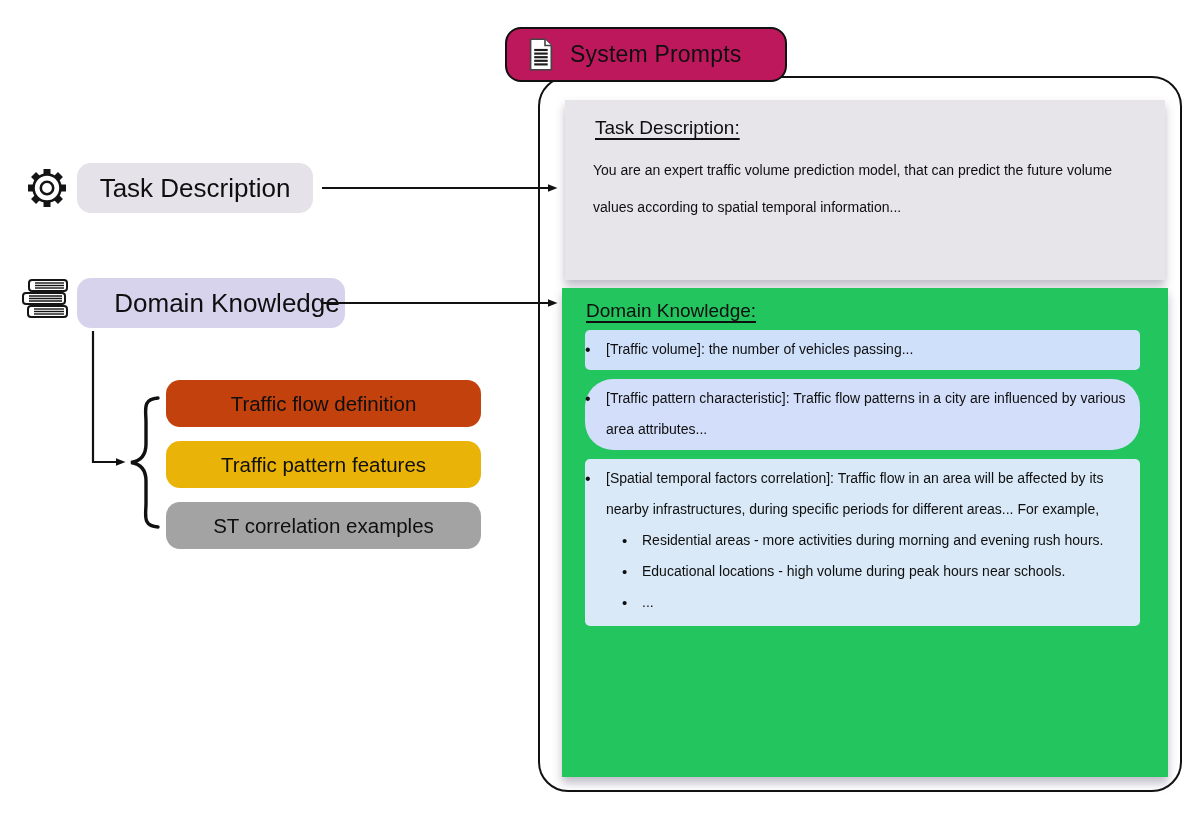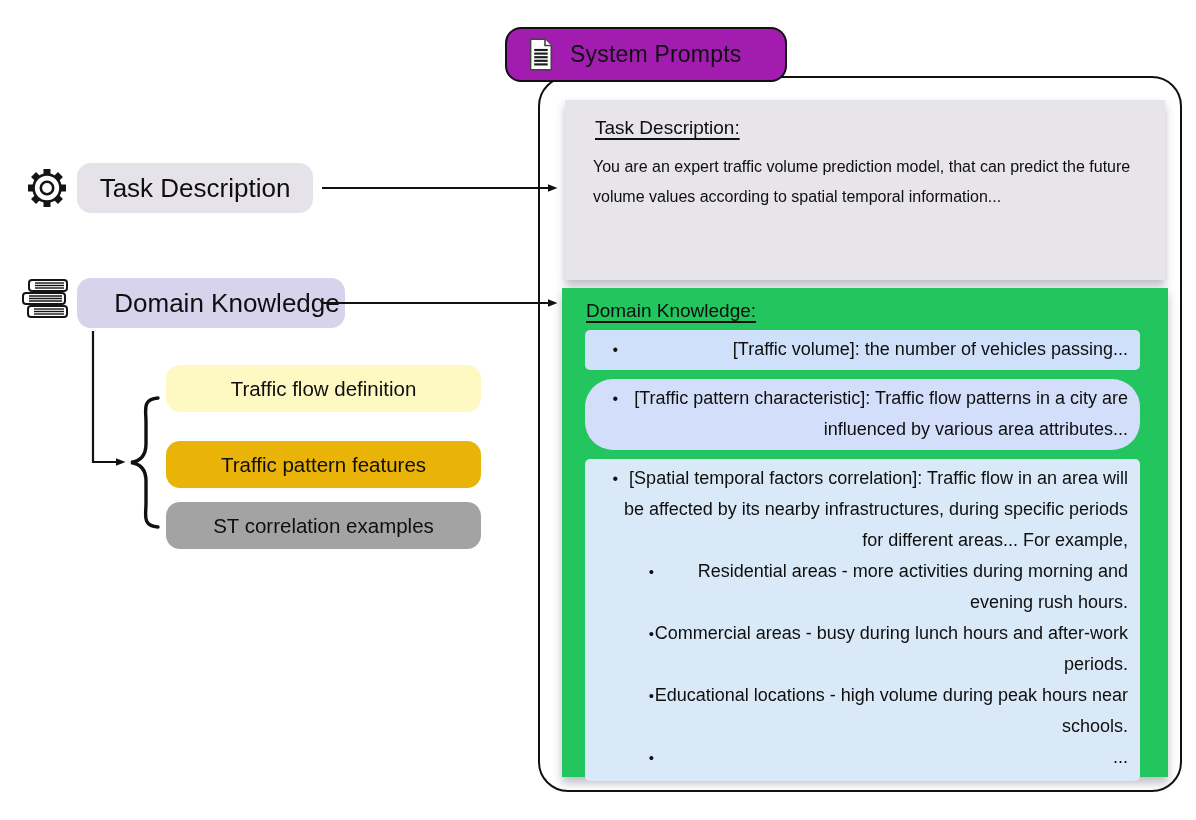--- a/index.html
+++ b/index.html
@@ -13,35 +13,35 @@
   
   .prompts-container{
     position:absolute;left:538px;top:76px;width:644px;height:716px;
     border:2.5px solid #111;border-radius:30px;background:#fff;z-index:1;
     box-sizing:border-box;
   }
 
   
   .title-box{
     position:absolute;left:505px;top:27px;width:282px;height:55px;
-    border:2.5px solid #111;border-radius:16px;background:#a21caf;z-index:6;
+    border:2.5px solid #111;border-radius:16px;background:#be185d;z-index:6;
     display:flex;align-items:center;gap:16px;padding-left:20px;box-sizing:border-box;
   }
   .title-box .label{font-size:23px;letter-spacing:.2px;}
 
   
   .pill{
     position:absolute;display:flex;align-items:center;justify-content:center;
     border-radius:14px;font-size:26px;z-index:2;
   }
   .task-btn{left:77px;top:163px;width:236px;height:50px;background:#e5e2e9;}
   .domain-btn{left:77px;top:278px;width:236px;height:50px;background:#d8d3ec;padding-left:32px;}
   .item{left:166px;width:315px;height:47px;position:absolute;display:flex;
         align-items:center;justify-content:center;border-radius:14px;font-size:20.5px;z-index:2;}
-  .item-1{top:365px;background:#fef9c3;}
+  .item-1{top:380px;background:#c2410c;}
   .item-2{top:441px;background:#eab308;}
   .item-3{top:502px;background:#a3a3a3;}
 
   .gear-wrap{position:absolute;left:25px;top:166px;z-index:2;}
   .books-wrap{position:absolute;left:19px;top:277px;z-index:2;}
 
   
   .overlay{position:absolute;inset:0;z-index:5;pointer-events:none;}
 
   
@@ -51,25 +51,25 @@
     padding:17px 28px;box-shadow:0 6px 9px rgba(110,104,128,.45);
   }
   .domain-panel{
     left:562px;top:288px;width:606px;height:489px;background:#22c55e;
     padding:12px 20px 12px 22px;box-shadow:0 6px 9px rgba(110,104,128,.45);
   }
   .panel-heading{
     font-size:19px;text-decoration:underline;text-underline-offset:4px;
     text-decoration-thickness:1.5px;margin:0 0 8px 2px;
   }
-  .task-body{font-size:16px;line-height:30px;max-width:556px;margin-top:13px;}
+  .task-body{font-size:14px;line-height:37px;max-width:556px;margin-top:13px;}
 
   .kbox{
-    border-radius:5px;padding:4px 12px 5px 12px;margin:0 8px 9px 1px;
-    font-size:18px;line-height:31px;box-sizing:border-box;width:555px;text-align:right;
+    border-radius:5px;padding:4px 12px 5px 0;margin:0 8px 9px 1px;
+    font-size:14px;line-height:31px;box-sizing:border-box;width:555px;
   }
   .kbox-1{background:#cfe0fa;}
   .kbox-2{background:#d3defa;border-radius:28px;}
   .kbox-3{background:#d9e9f7;padding-bottom:8px;}
 
   .bullet-row{display:flex;}
   .bullet-row::before{content:"•";flex:0 0 21px;font-size:16px;line-height:31px;}
   .bullet-text{flex:1;}
   .sub-list{margin-left:37px;}
   .sub-row{display:flex;}
@@ -189,23 +189,20 @@
 
     <div class="kbox kbox-3">
       <div class="bullet-row">
         <span class="bullet-text">[Spatial temporal factors correlation]: Traffic flow in an area will be affected by its nearby infrastructures, during specific periods for different areas... For example,</span>
       </div>
       <div class="sub-list">
         <div class="sub-row">
           <span class="bullet-text">Residential areas - more activities during morning and evening rush hours.</span>
         </div>
         <div class="sub-row">
-          <span class="bullet-text">Commercial areas - busy during lunch hours and after-work periods.</span>
-        </div>
-        <div class="sub-row">
           <span class="bullet-text">Educational locations - high volume during peak hours near schools.</span>
         </div>
         <div class="sub-row">
           <span class="bullet-text">...</span>
         </div>
       </div>
     </div>
   </div>
 
 </div>

